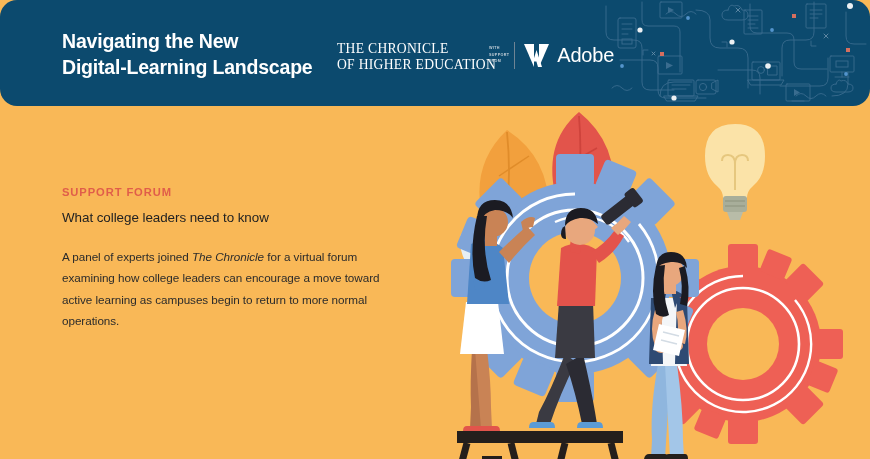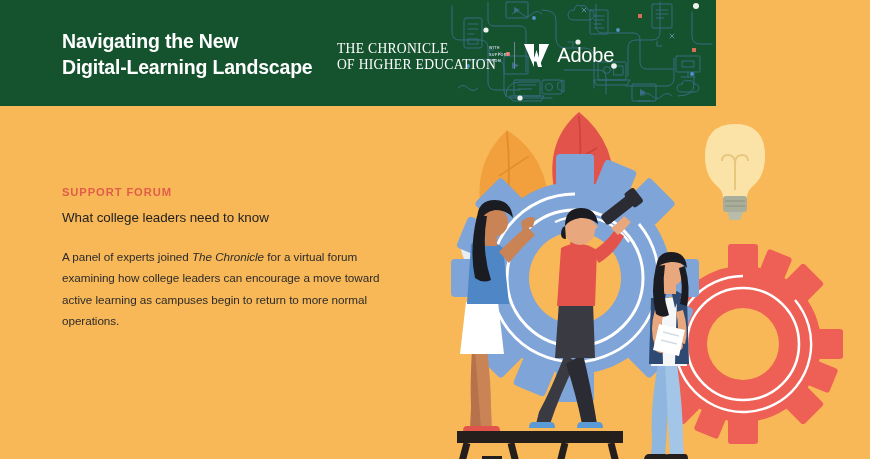--- a/index.html
+++ b/index.html
@@ -17,24 +17,25 @@
     width: 870px;
     height: 459px;
     overflow: hidden;
     background: #F9B857;
   }
 
   
   .header {
     position: absolute;
     left: 0; top: 0;
-    width: 716px;
+    width: 870px;
     height: 106px;
-    background: #14532d;
+    background: #0c4a6e;
     overflow: hidden;
+    border-radius: 17px;
   }
 
   .header-pattern {
     position: absolute;
     right: 0; top: 0;
     width: 270px;
     height: 106px;
     opacity: 0.92;
   }
 

